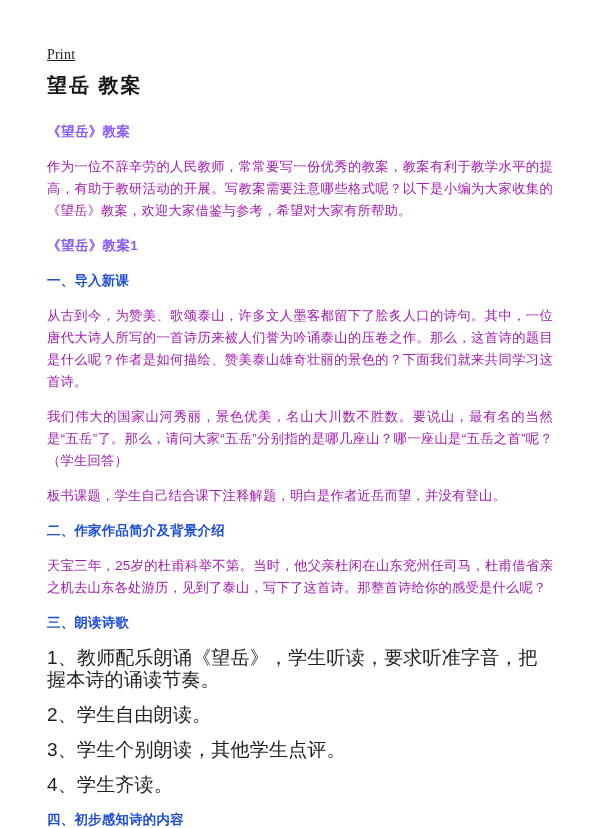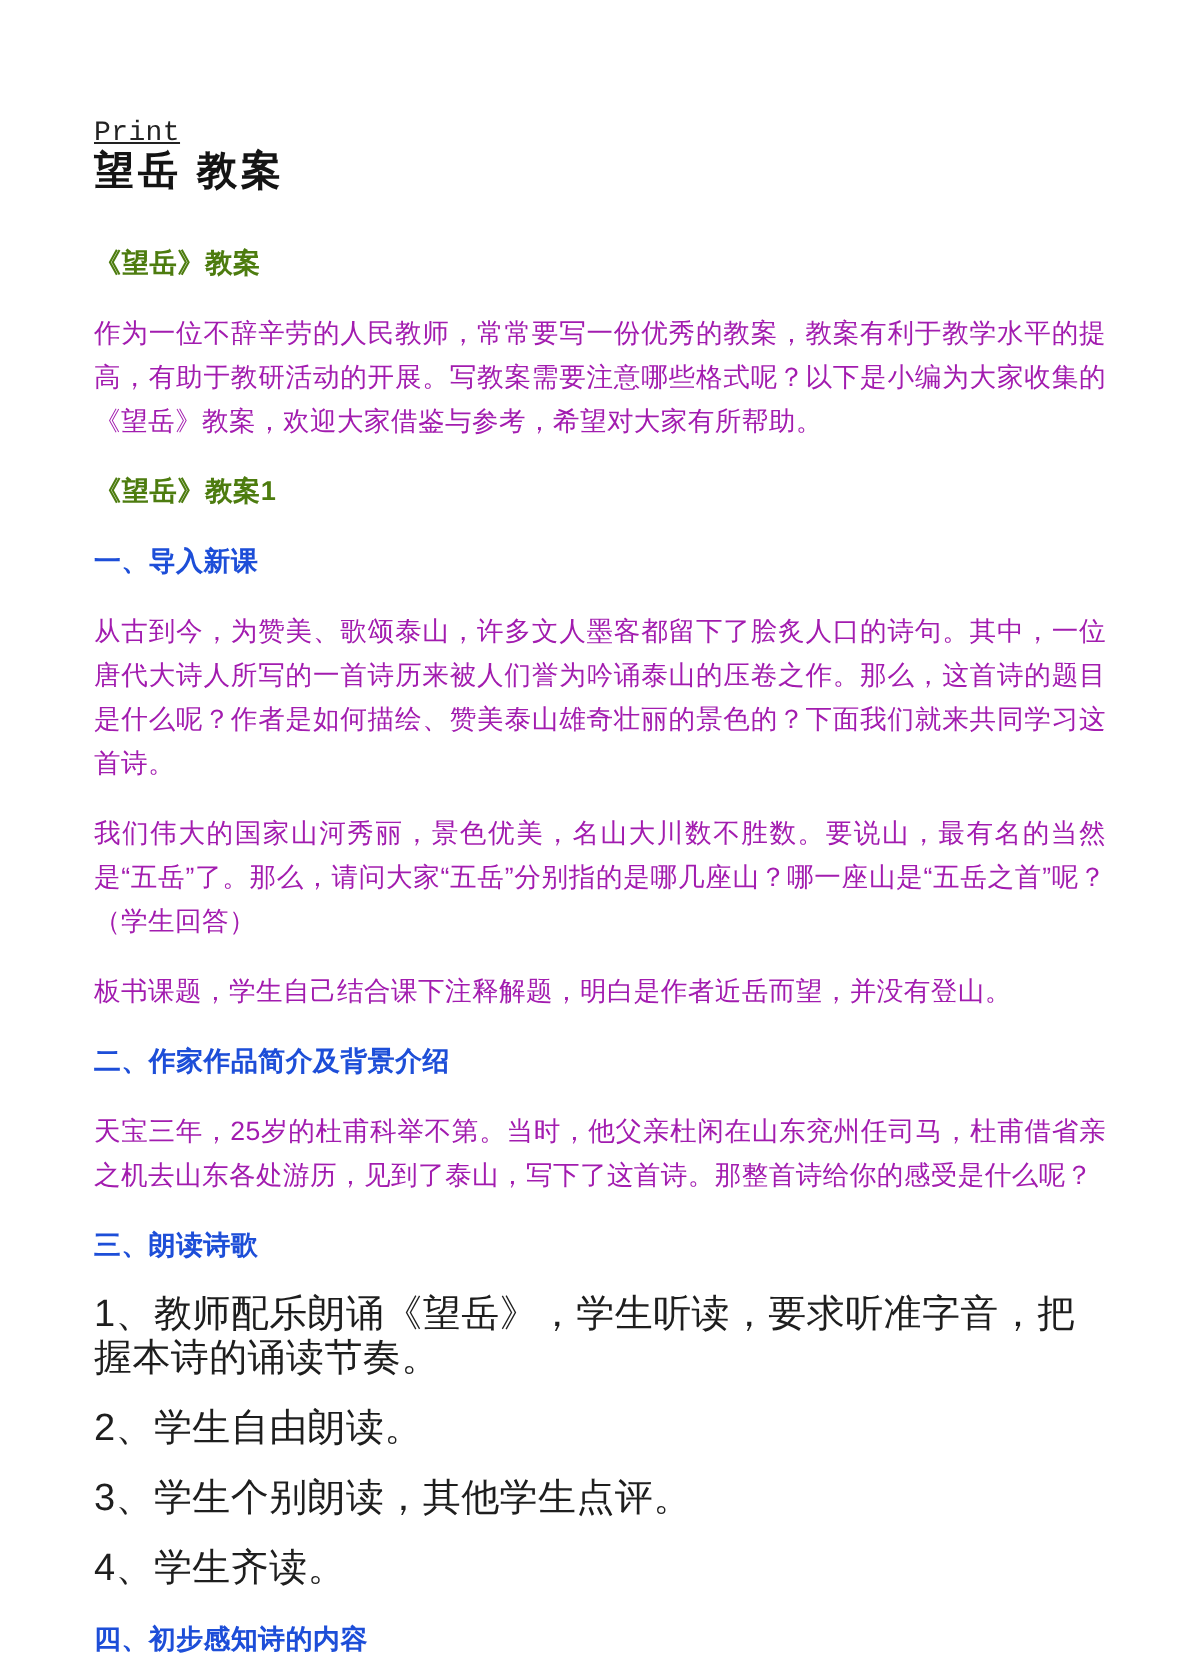--- a/index.html
+++ b/index.html
@@ -17,22 +17,22 @@
   .page {
     position: relative;
     width: 600px;
     height: 828px;
     box-sizing: border-box;
     background: #ffffff;
   }
   .print-link {
     position: absolute;
     left: 47px;
-    top: 59px;
-    font-family: Liberation Mono, monospace;
+    top: 47px;
+    font-family: Liberation Serif, serif;
     font-size: 14px;
     color: #222;
     letter-spacing: 0.2px;
   }
   .content {
     position: absolute;
     left: 47px;
     top: 72px;
     width: 506px;
   }
@@ -53,21 +53,21 @@
     text-align: justify;
     color: #a21caf;
     letter-spacing: 0.2px;
   }
   .heading {
     font-family: "Liberation Sans", sans-serif;
     font-size: 13.6px;
     font-weight: bold;
     line-height: 22px;
     margin: 0 0 13px 0;
-    color: #4d7c0f;
+    color: #8b5cf6;
     letter-spacing: 0.3px;
   }
   .sub-heading {
     font-family: "Liberation Sans", sans-serif;
     font-size: 13.4px;
     font-weight: bold;
     line-height: 22px;
     margin: 0 0 13px 0;
     color: #1d4ed8;
     letter-spacing: 0.3px;

